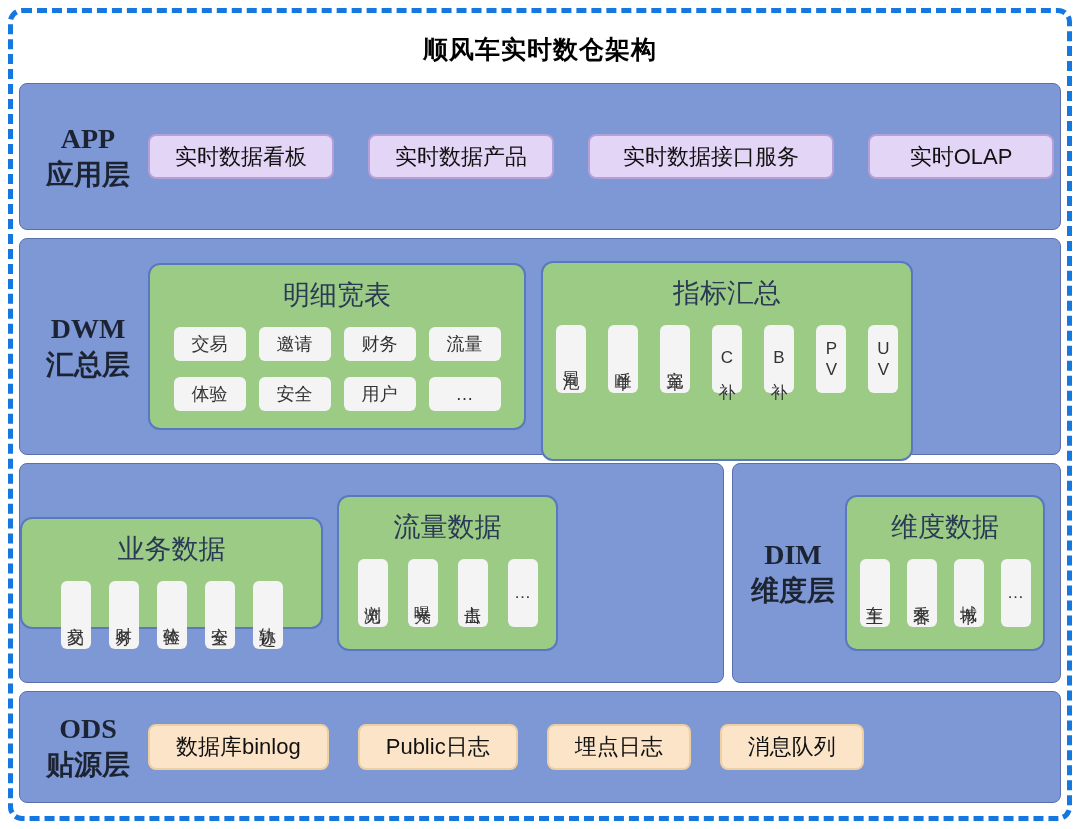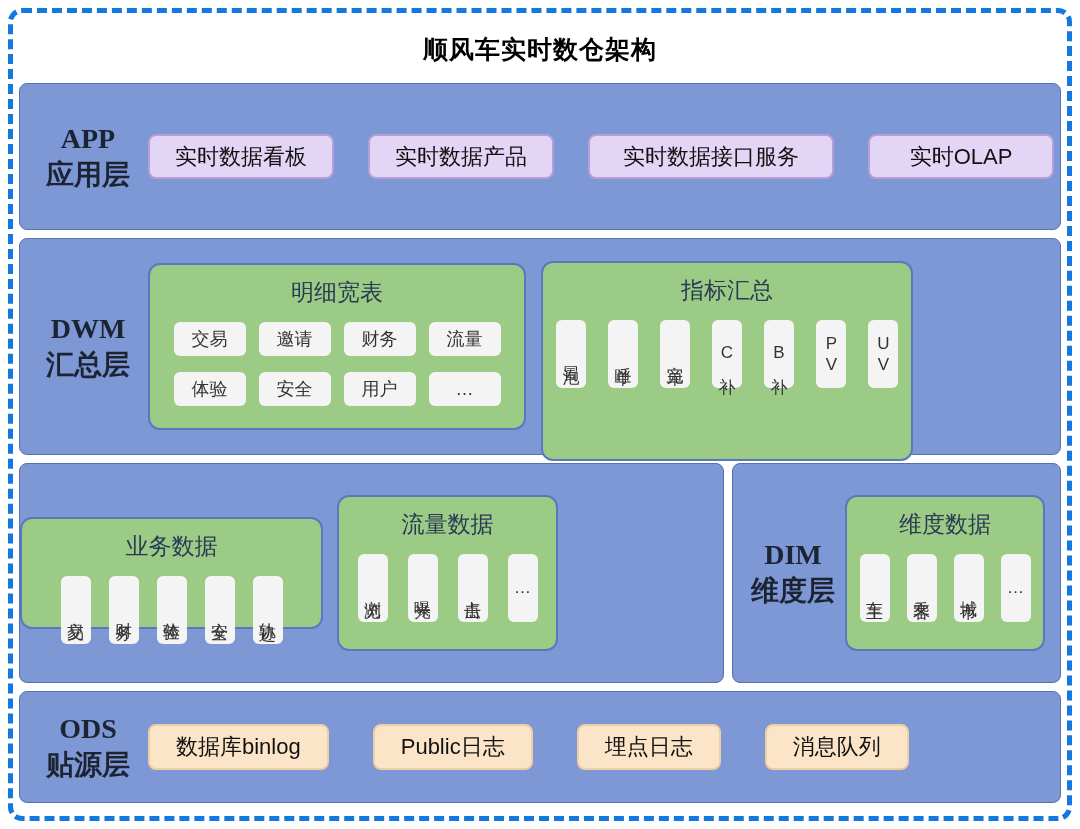--- a/index.html
+++ b/index.html
@@ -27,25 +27,25 @@
 
   .band-content { flex:1; display:flex; align-items:center; }
   .app-content { gap:34px; padding-right:22px; }
   .pill { border-radius:8px; text-align:center; font-size:22px; color:#111;
     display:flex; align-items:center; justify-content:center; }
   .pill.purple { background:#e3d5f5; border:2px solid #b49fd8; height:45px;
     min-width:186px; padding:0 20px; }
   .pill.purple.wide { min-width:246px; }
   .pill.peach { background:#fbe4c8; border:2px solid #edcfa4; height:46px;
     padding:0 26px; }
-  .ods-content { gap:44px; padding-right:30px; }
+  .ods-content { gap:29px; padding-right:30px; }
 
   .green-box { background:#9ccb86; border:2px solid #5a78c0; border-radius:12px;
     padding:12px 10px 10px; }
-  .green-title { text-align:center; font-size:23px; color:#2a3a55; margin-bottom:14px; }
+  .green-title { text-align:center; font-size:27px; color:#2a3a55; margin-bottom:14px; }
   .dwm-content { gap:15px; padding-right:14px; }
   .box-wide { width:378px; height:167px; }
   .box-metrics { width:372px; height:200px;margin-top:28px; }
   .dwd-content { gap:14px; padding-right:10px; }
   .box-biz { width:303px; height:112px; }
   .box-traffic { width:221px; height:156px; }
   .dim-content { padding-right:14px; }
   .box-dim { width:200px; height:156px; }
 
   .chip { background:#f4f4f4; border-radius:6px; display:flex; align-items:center;

